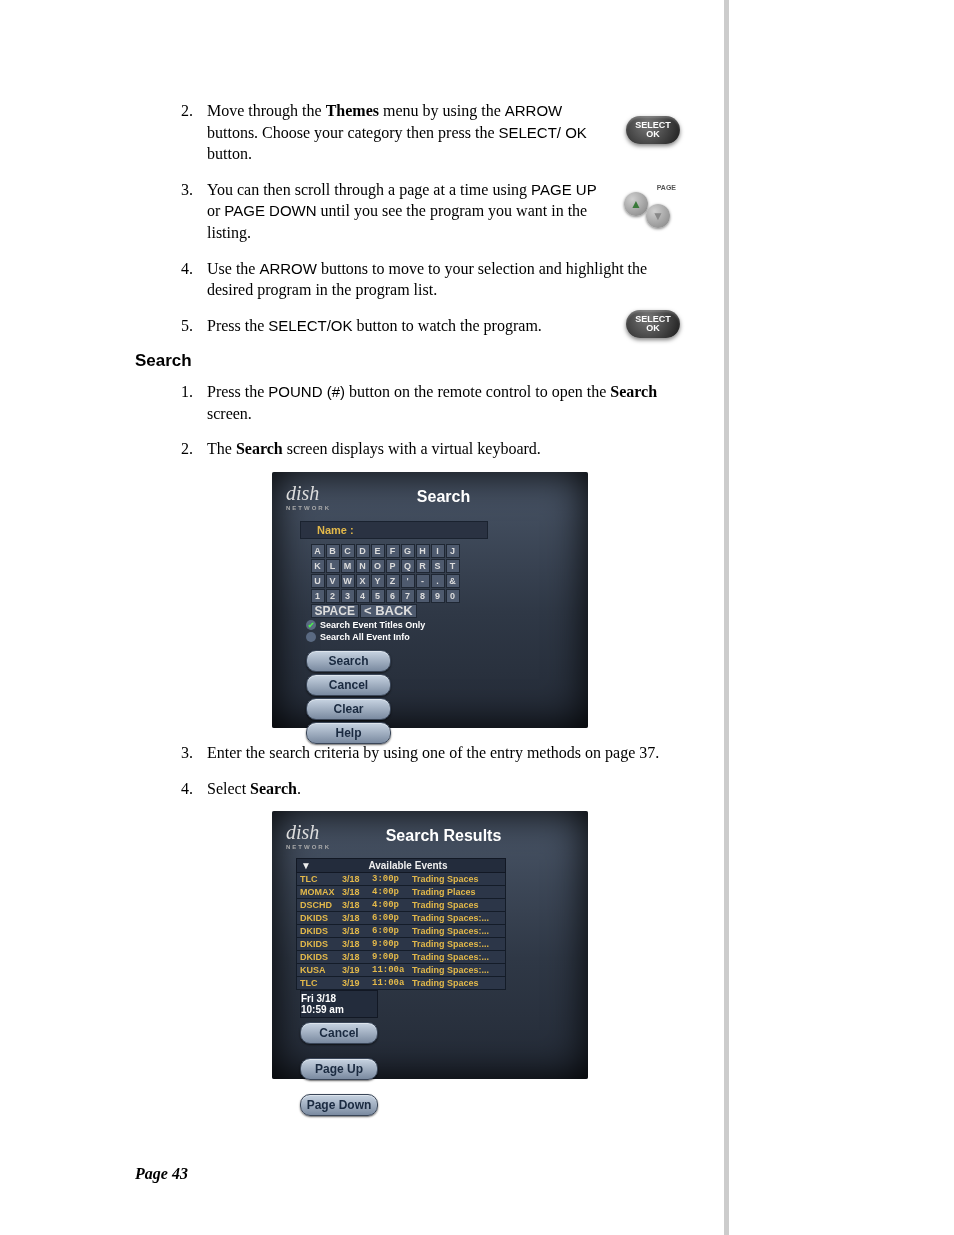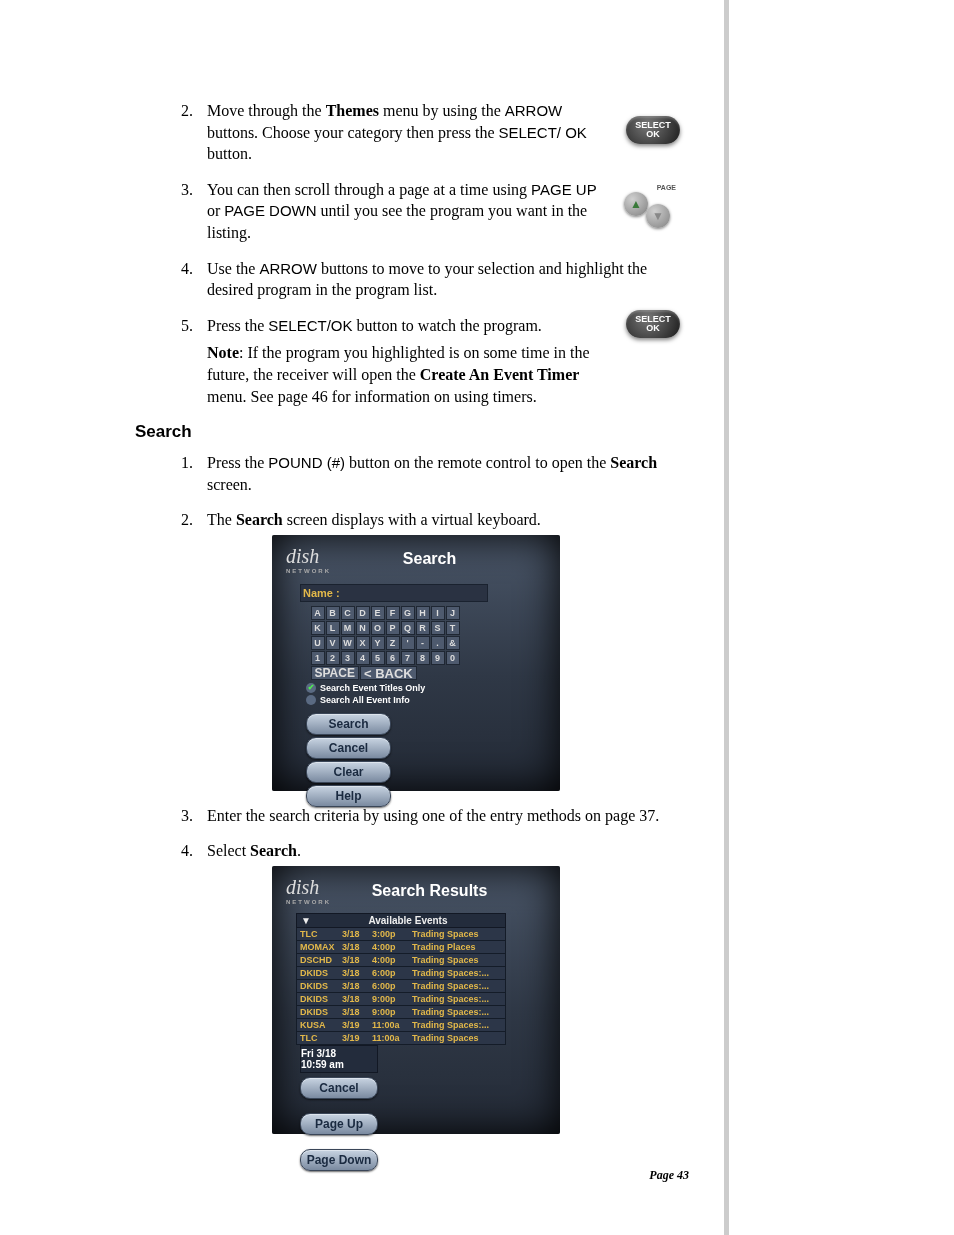--- a/index.html
+++ b/index.html
@@ -79,42 +79,42 @@
   }
   .page-rocker .lbl { position:absolute; top:4px; right:-4px; }
   .page-rocker .pad {
     position:absolute; width:24px; height:24px; border-radius:50%;
     background: radial-gradient(circle at 35% 30%, #d0d0d0, #808080);
     box-shadow: 0 1px 3px rgba(0,0,0,.5);
   }
 
   
   .tv-screen {
-    margin: 4px 0 14px 65px;
-    width: 288px;
+    margin: 12px 0 14px 65px;
+    width: 316px;
     background: linear-gradient(#4a5668,#2f3846 55%, #232a36);
     border-radius: 2px;
     box-shadow: inset 0 0 40px #000;
     color: #e8e8e8;
     font-family: Arial, Helvetica, sans-serif;
     box-sizing: border-box;
     position: relative;
   }
   .tv-header {
     display:flex; align-items:center; gap:12px;
     padding: 10px 14px 4px 14px;
   }
   .dish-logo { font: italic 20px Georgia; color:#ddd; }
   .dish-logo .sub { display:block; font: bold 6px Arial; letter-spacing:2px; color:#aaa; text-align:center;}
   .tv-title { font: bold 16px Arial; color:#fff; flex:1; text-align:center; padding-right:30px;}
 
   .tv-search-body { padding: 6px 12px 16px 28px; }
   .tv-search-left { width: 188px; display:inline-block; vertical-align:top;}
   .tv-search-right { display:inline-block; vertical-align:top; width:85px; margin-left:6px; padding-top:6px;}
-  .name-row { background:#2a3242; border:1px solid #1a222f; padding:2px 2px; font:bold 11px Arial; color:#e2b84a; margin-bottom:4px;}
+  .name-row { background:#2a3242; border:1px solid #1a222f; padding:2px 16px; font:bold 11px Arial; color:#e2b84a; margin-bottom:4px;}
   .kbd { margin:2px 0 2px 10px; }
   .kbd div { display:flex; }
   .kbd span {
     width:14px; height:14px; margin:0.5px;
     background:#4e5a6e; border:1px solid #1f2733;
     font: bold 9px Arial; color:#ddd;
     display:flex; align-items:center; justify-content:center;
     box-sizing:border-box;
   }
   .kbd .space { width:72px; font-size:12px;}
@@ -133,26 +133,26 @@
     box-shadow: inset 0 1px 0 rgba(255,255,255,.4), 0 1px 2px rgba(0,0,0,.6);
   }
 
   
   .tv-results-body { padding: 4px 12px 18px 24px; }
   .res-left { display:inline-block; width:210px; vertical-align:top;}
   .res-right{ display:inline-block; width:78px; vertical-align:top; margin-left:4px;}
   .avail-head { background:#232c3c; border:1px solid #121824; text-align:center; font:bold 10px Arial; color:#eee; padding:1px 0;}
   .res-row { display:flex; gap:4px; font:bold 9px Arial; color:#e2b84a;
              background:#2c3648; border:1px solid #141c28; border-top:none; padding:1px 3px;}
-  .res-row .c1{width:38px;} .res-row .c2{width:26px;} .res-row .c3{width:36px;} .res-row .c4{flex:1;}
+  .res-row .c1{width:38px;} .res-row .c2{width:26px;} .res-row .c3{width:36px;font-family:Liberation Mono, monospace;} .res-row .c4{flex:1;}
   .dt-box { background:#232c3c; border:1px solid #121824; font:bold 10px Arial; color:#fff; text-align:left; padding:2px 0; margin-bottom:4px;}
 
   .page-num {
-    position:absolute; bottom:52px; left:129px; width:560px;
-    text-align:right; font-style:italic; font-weight:bold; font-size:12px;
+    position:absolute; bottom:52px; left:135px; width:560px;
+    text-align:left; font-style:italic; font-weight:bold; font-size:16px;
   }
 </style>
 </head>
 <body>
 
 <div class="page">
   <div class="right-margin-bar"></div>
 
 
   <div class="remote-ill" style="top:116px; left:626px;">
@@ -187,23 +187,20 @@
           <span>You can then scroll through a page at a time using </span><span class="arial">PAGE UP</span><span> or </span><span class="arial">PAGE DOWN</span><span> until you see the program you want in the listing.</span>
         </div>
       </li>
       <li>
         <span>Use the </span><span class="arial">ARROW</span><span> buttons to move to your selection and highlight the desired program in the program list.</span>
       </li>
       <li>
         <div>
           <span>Press the </span><span class="arial">SELECT/OK</span><span> button to watch the program.</span>
         </div>
-        <div class="restrict" style="margin-top:6px;">
-          <span class="b">Note</span><span>: If the program you highlighted is on some time in the future, the receiver will open the </span><span class="b">Create An Event Timer</span><span> menu. See page 46 for information on using timers.</span>
-        </div>
       </li>
     </ol>
 
     <div class="section-head">Search</div>
 
     <ol class="steps">
       <li>
         <span>Press the </span><span class="arial">POUND (#)</span><span> button on the remote control to open the </span><span class="b">Search</span><span> screen.</span>
       </li>
       <li>

